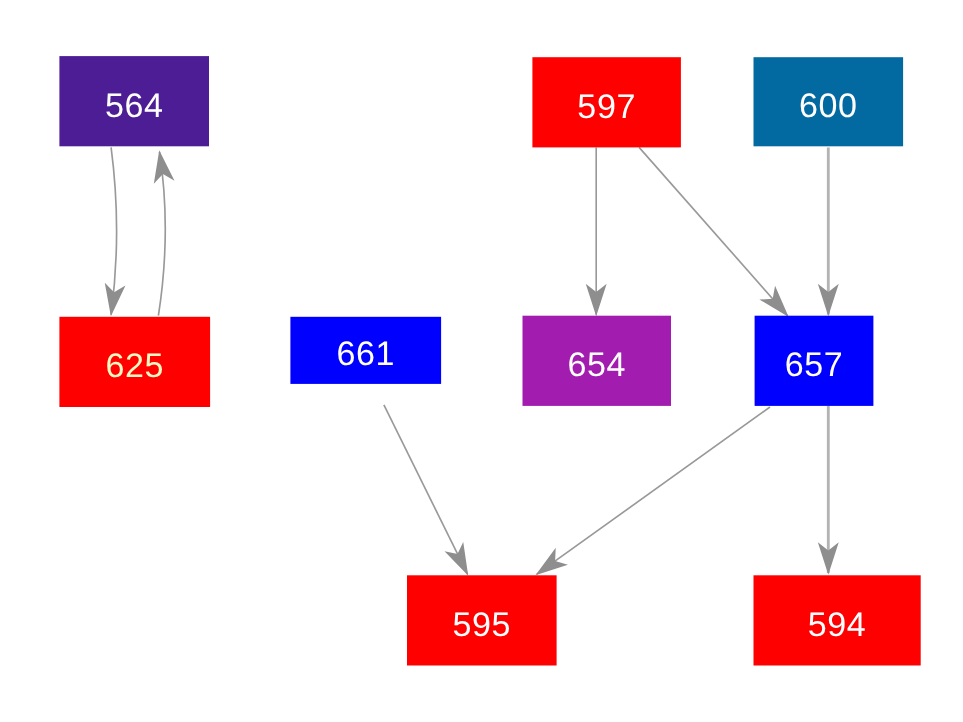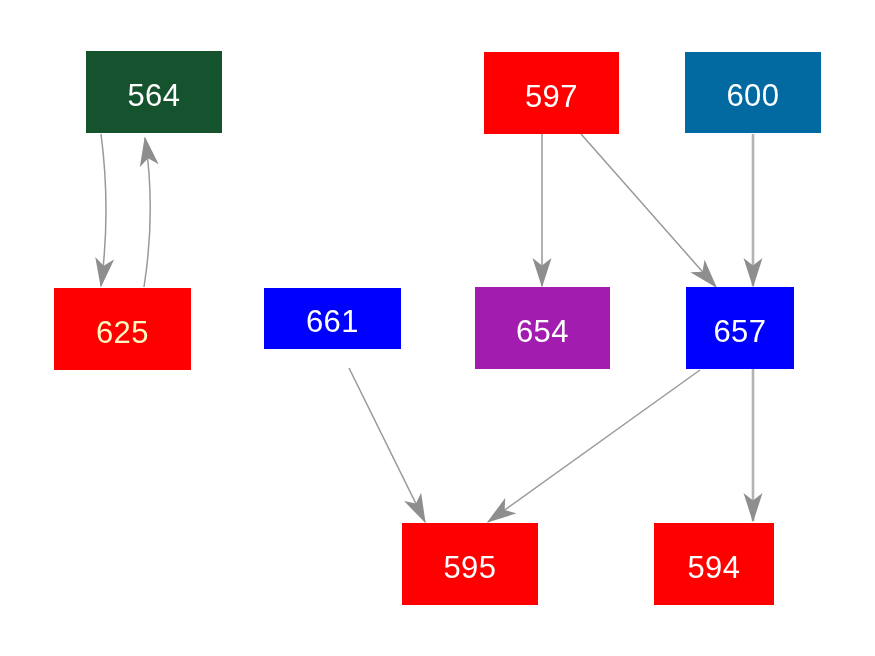--- a/index.html
+++ b/index.html
@@ -42,41 +42,41 @@
         <path d="M144,287 Q156,210 145,138" fill="none" stroke="#999999" stroke-width="1.5" marker-end="url(#arrowhead)"></path>
         <path d="M542,134 L542,286" fill="none" stroke="#999999" stroke-width="1.5" marker-end="url(#arrowhead)"></path>
         <path d="M581,134 L716,287" fill="none" stroke="#999999" stroke-width="1.5" marker-end="url(#arrowhead)"></path>
         <path d="M753,134 L753,286" fill="none" stroke="#b3b3b3" stroke-width="2.6" marker-end="url(#arrowhead)"></path>
         <path d="M349,368 L425,522" fill="none" stroke="#999999" stroke-width="1.5" marker-end="url(#arrowhead)"></path>
         <path d="M700,370 L488,522" fill="none" stroke="#999999" stroke-width="1.5" marker-end="url(#arrowhead)"></path>
         <path d="M753,369 L753,521" fill="none" stroke="#b3b3b3" stroke-width="2.6" marker-end="url(#arrowhead)"></path>
       </g>
   </svg>
   <div id="nodes-layer">
-      <div class="node" style="left: 54px; top: 51px; width: 136px; height: 82px; background: #14532d; margin-left: 32px;">
+      <div class="node" style="left: 54px; top: 51px; width: 136px; height: 82px; background: #4c1d95;">
         <span class="node-label" style="color: rgb(255, 255, 255);">564</span>
       </div>
       <div class="node" style="left: 484px; top: 52px; width: 135px; height: 82px; background: rgb(254, 0, 0);">
         <span class="node-label" style="color: rgb(255, 255, 255);">597</span>
       </div>
       <div class="node" style="left: 685px; top: 52px; width: 136px; height: 81px; background: #0369a1;">
         <span class="node-label" style="color: rgb(255, 255, 255);">600</span>
       </div>
       <div class="node" style="left: 54px; top: 288px; width: 137px; height: 82px; background: rgb(254, 0, 0);">
         <span class="node-label" style="color: #fef9c3;">625</span>
       </div>
       <div class="node" style="left: 264px; top: 288px; width: 137px; height: 61px; background: rgb(0, 0, 254);">
         <span class="node-label" style="color: rgb(255, 255, 255);">661</span>
       </div>
       <div class="node" style="left: 475px; top: 287px; width: 135px; height: 82px; background: #a21caf;">
         <span class="node-label" style="color: rgb(255, 255, 255);">654</span>
       </div>
       <div class="node" style="left: 686px; top: 287px; width: 108px; height: 82px; background: rgb(0, 0, 254);">
         <span class="node-label" style="color: rgb(255, 255, 255);">657</span>
       </div>
-      <div class="node" style="left: 370px; top: 523px; width: 136px; height: 82px; background: rgb(254, 0, 0); margin-left: 32px;">
+      <div class="node" style="left: 370px; top: 523px; width: 136px; height: 82px; background: rgb(254, 0, 0);">
         <span class="node-label" style="color: rgb(255, 255, 255);">595</span>
       </div>
-      <div class="node" style="left: 654px; top: 523px; width: 120px; height: 82px; background: rgb(254, 0, 0);">
+      <div class="node" style="left: 685px; top: 523px; width: 152px; height: 82px; background: rgb(254, 0, 0);">
         <span class="node-label" style="color: rgb(255, 255, 255);">594</span>
       </div>
     </div>
 </div>
 
 </body></html>

